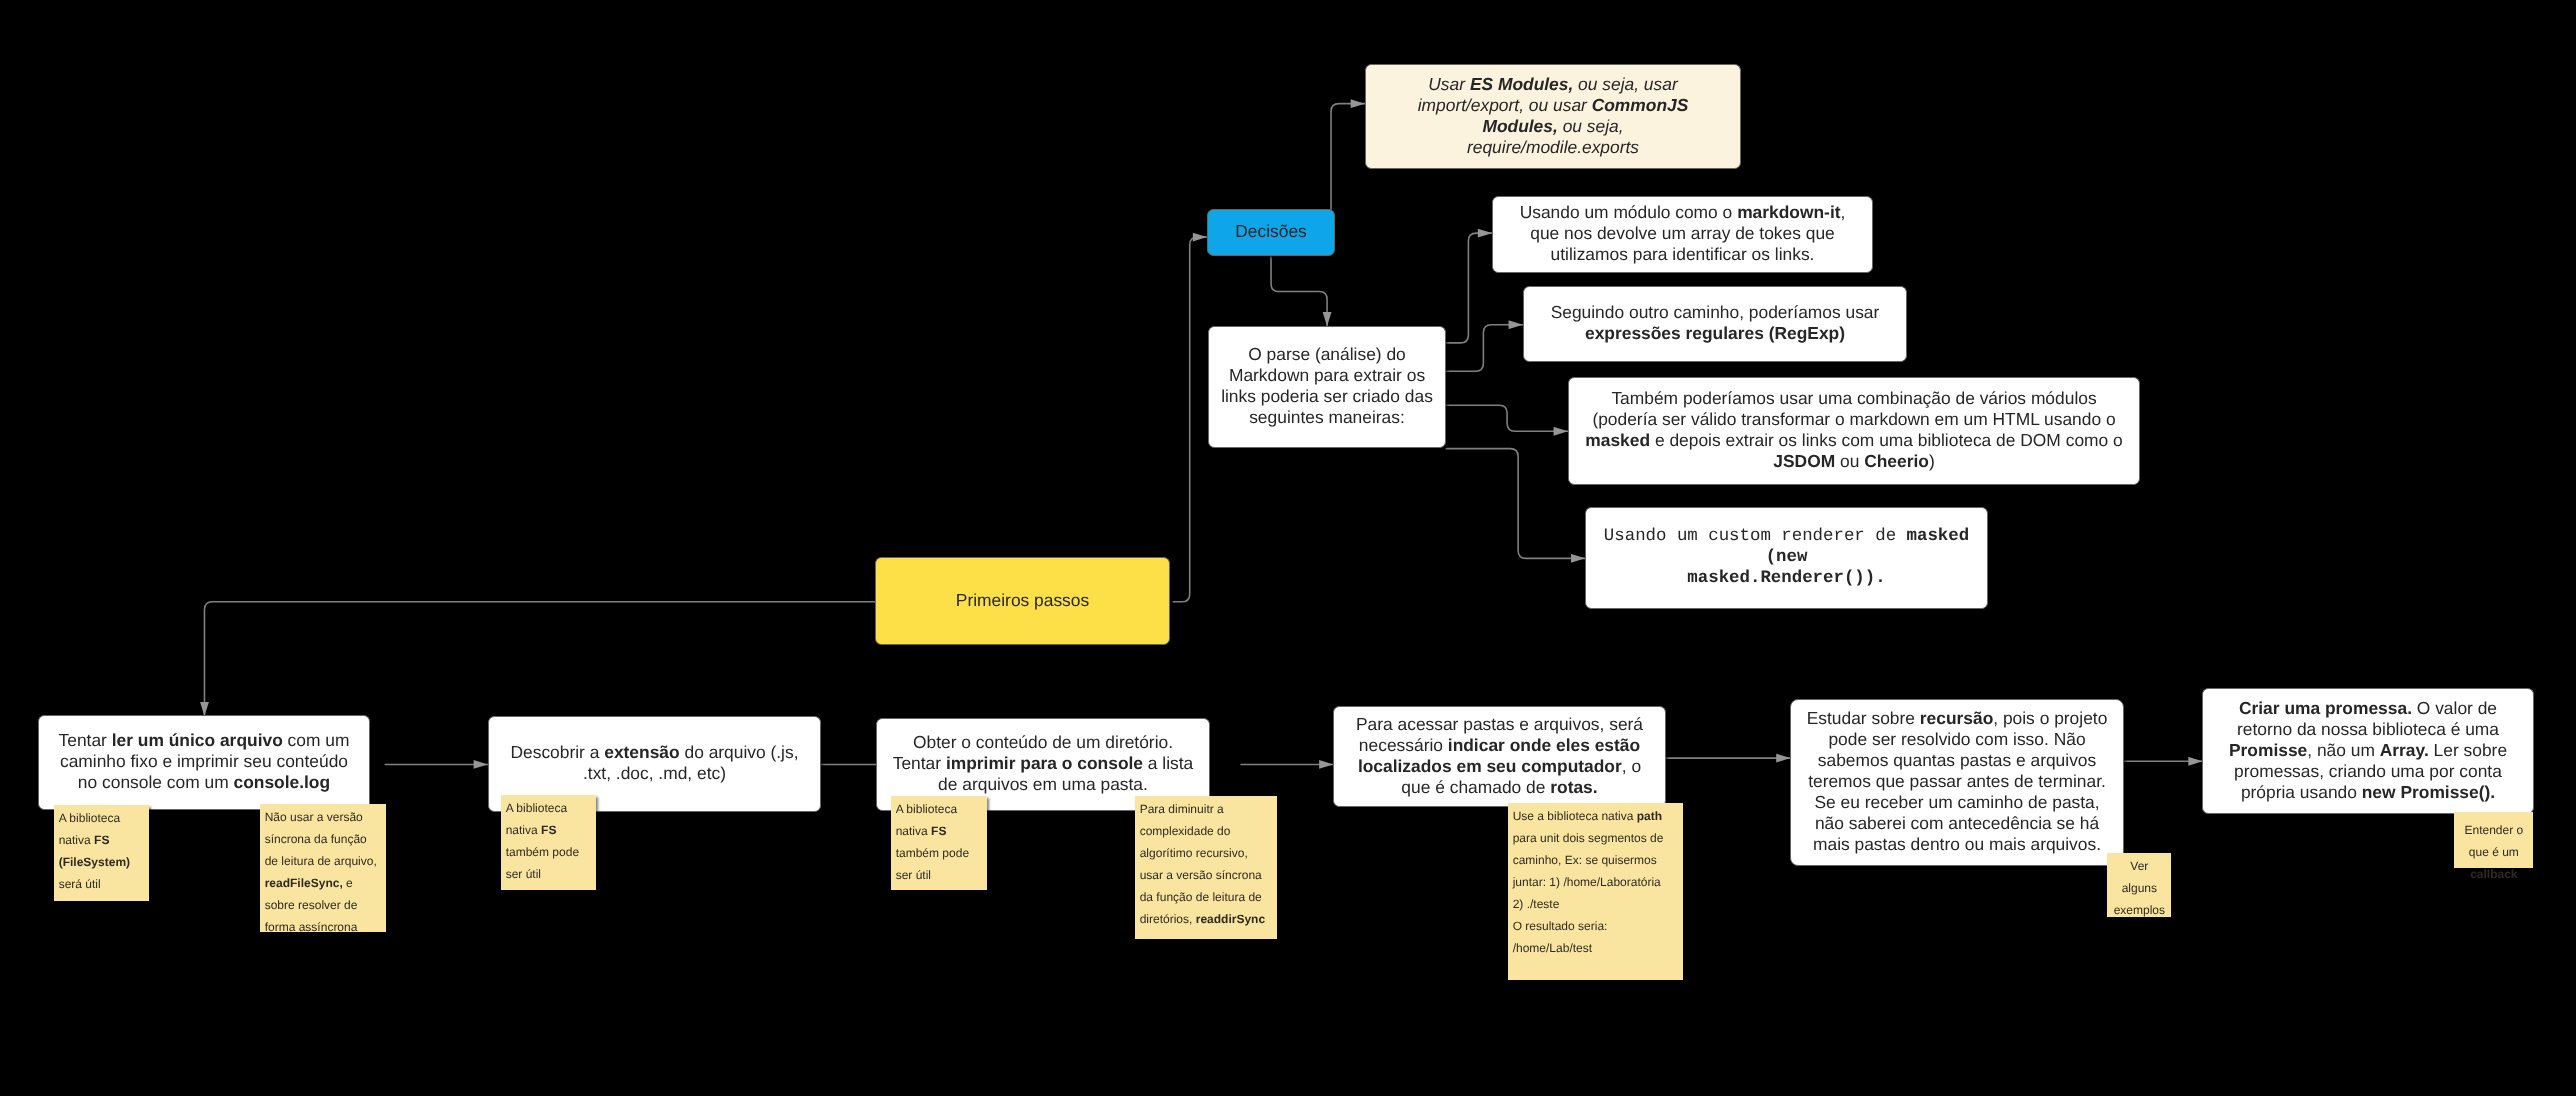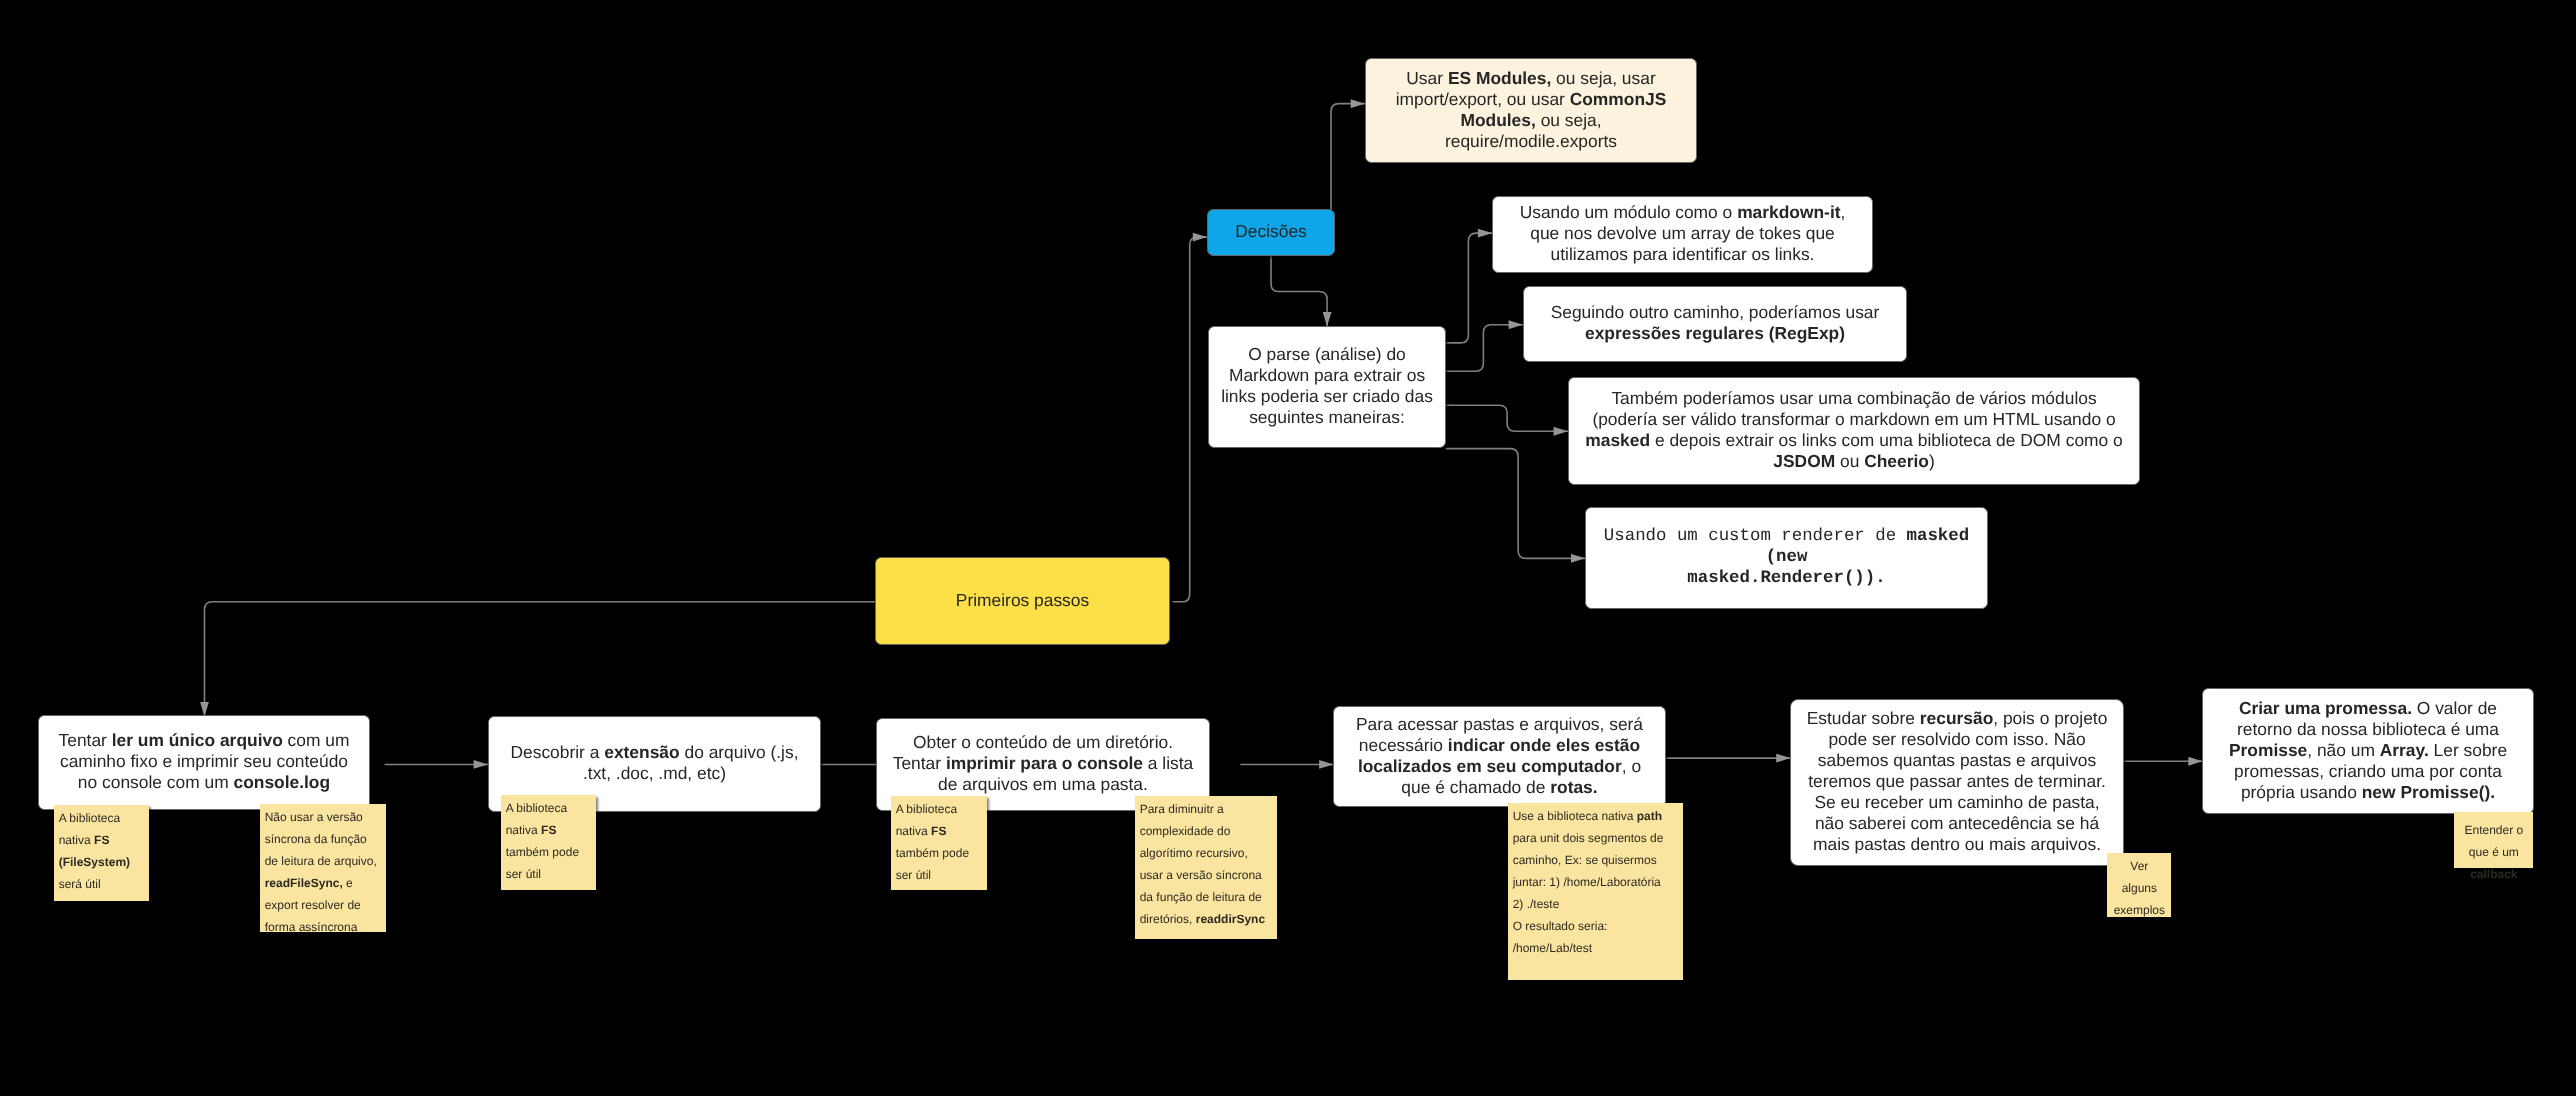--- a/index.html
+++ b/index.html
@@ -45,21 +45,21 @@
         <path d="M 1108 762 L 269 762 Q 259 762 259 772 L 259 907" fill="none" stroke="#808080" stroke-width="2" stroke-linecap="round" stroke-linejoin="round" marker-end="url(#arrowend)"></path>
         <path d="M 488 968 L 618 968" fill="none" stroke="#808080" stroke-width="2" stroke-linecap="round" stroke-linejoin="round" marker-end="url(#arrowend)"></path>
         <path d="M 1040 968 L 1149 968" fill="none" stroke="#808080" stroke-width="2" stroke-linecap="round" stroke-linejoin="round" marker-end="url(#arrowend)"></path>
         <path d="M 1572 968 L 1689 968" fill="none" stroke="#808080" stroke-width="2" stroke-linecap="round" stroke-linejoin="round" marker-end="url(#arrowend)"></path>
         <path d="M 2111 960 L 2268 960" fill="none" stroke="#808080" stroke-width="2" stroke-linecap="round" stroke-linejoin="round" marker-end="url(#arrowend)"></path>
         <path d="M 2691 964 L 2790 964" fill="none" stroke="#808080" stroke-width="2" stroke-linecap="round" stroke-linejoin="round" marker-end="url(#arrowend)"></path>
       </g>
   </svg>
 
   <div id="nodes">
-      <div class="node fill-highlight" style="left: 1365px; top: 58px; width: 332px; height: 105px;">
+      <div class="node fill-highlight" style="left: 1365px; top: 64px; width: 376px; height: 105px; font-style: italic;">
         <div class="txt">
           <div class="ln"><span>Usar </span><b>ES Modules,</b><span> ou seja, usar</span></div>
           <div class="ln"><span>import/export, ou usar </span><b>CommonJS</b></div>
           <div class="ln"><b>Modules,</b><span> ou seja,</span></div>
           <div class="ln"><span>require/modile.exports</span></div>
         </div>
       </div>
       <div class="node fill-decision" style="left: 1207px; top: 209px; width: 128px; height: 47px;">
         <div class="txt">
           <div class="ln"><span>Decisões</span></div>
@@ -163,21 +163,21 @@
           <div class="ln"><b>(FileSystem)</b></div>
           <div class="ln"><span>será útil</span></div>
         </div>
       </div>
       <div class="note" style="left: 260px; top: 804px; width: 126px; height: 128px;">
         <div class="txt">
           <div class="ln"><span>Não usar a versão</span></div>
           <div class="ln"><span>síncrona da função</span></div>
           <div class="ln"><span>de leitura de arquivo,</span></div>
           <div class="ln"><b>readFileSync,</b><span> e</span></div>
-          <div class="ln"><span>export resolver de</span></div>
+          <div class="ln"><span>sobre resolver de</span></div>
           <div class="ln"><span>forma assíncrona</span></div>
         </div>
       </div>
       <div class="note" style="left: 501px; top: 795px; width: 95px; height: 95px;">
         <div class="txt">
           <div class="ln"><span>A biblioteca</span></div>
           <div class="ln"><span>nativa </span><b>FS</b></div>
           <div class="ln"><span>também pode</span></div>
           <div class="ln"><span>ser útil</span></div>
         </div>

